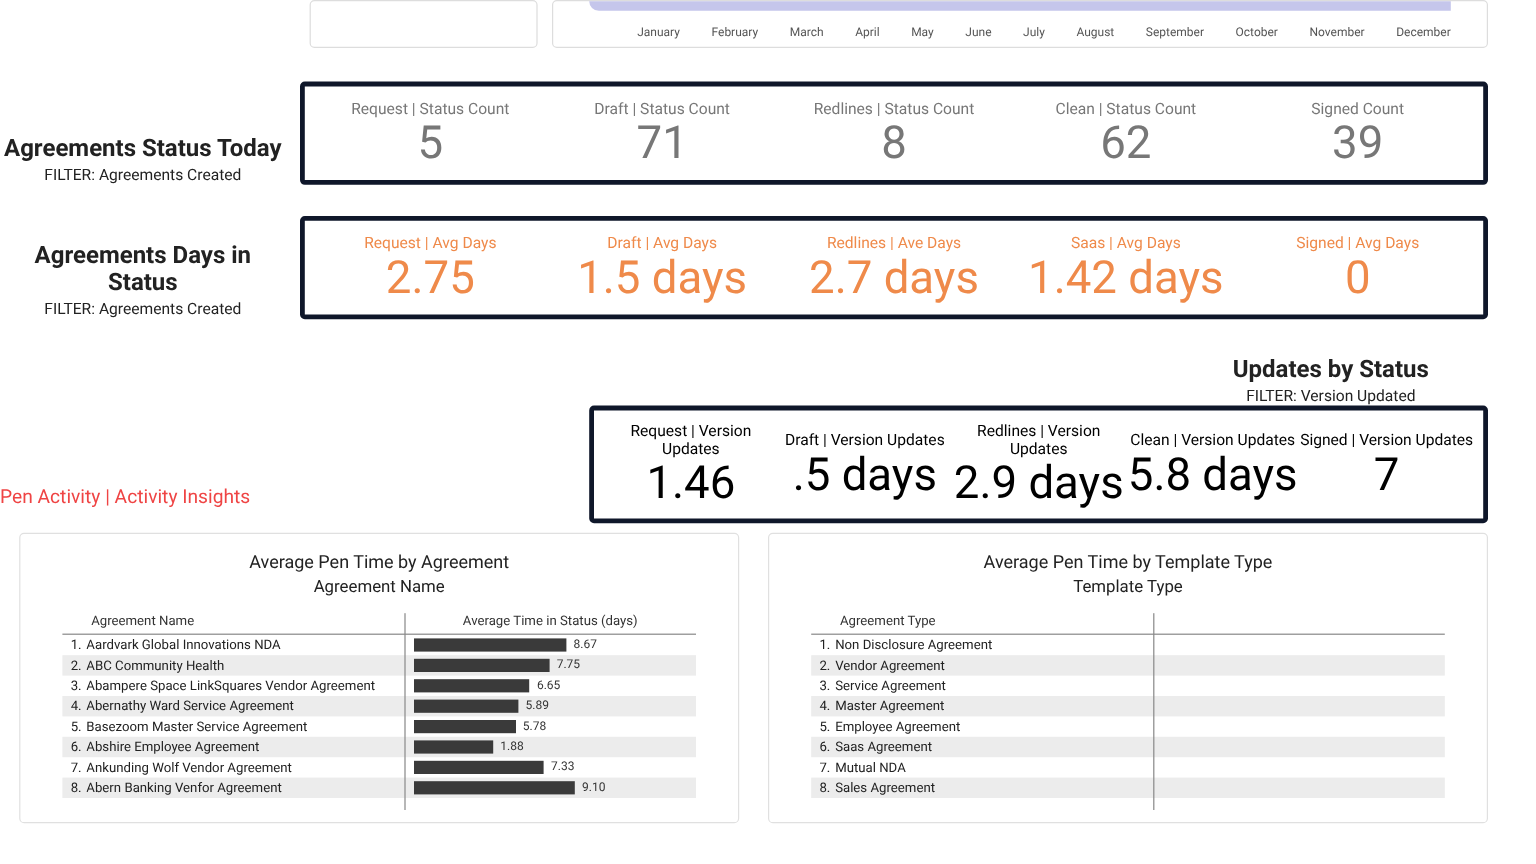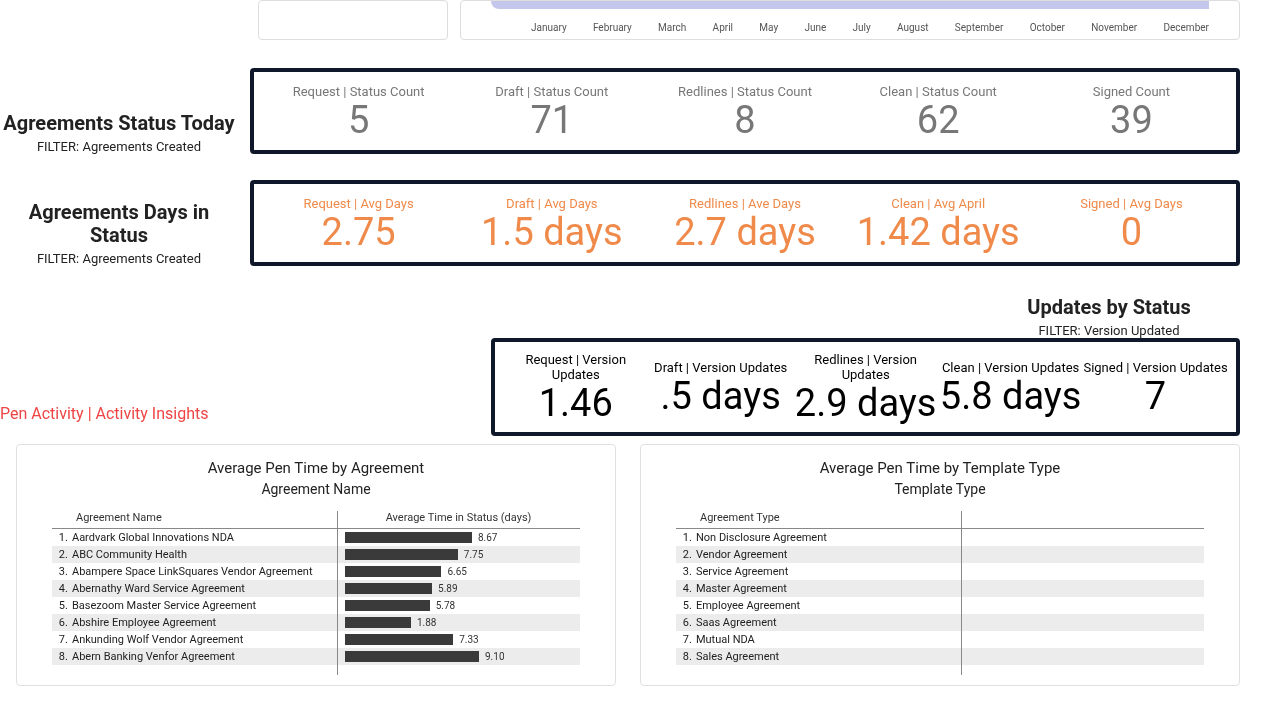--- a/index.html
+++ b/index.html
@@ -226,21 +226,21 @@
       </div>
       <div class="metric">
         <div class="lbl">Draft | Avg Days</div>
         <div class="val">1.5 days</div>
       </div>
       <div class="metric">
         <div class="lbl">Redlines | Ave Days</div>
         <div class="val">2.7 days</div>
       </div>
       <div class="metric">
-        <div class="lbl">Clean | Avg April</div>
+        <div class="lbl">Saas | Avg Days</div>
         <div class="val">1.42 days</div>
       </div>
       <div class="metric">
         <div class="lbl">Signed | Avg Days</div>
         <div class="val">0</div>
       </div>
     </div>
 </div>
 
 <div class="row" style="top:296px;flex-direction:column;">

